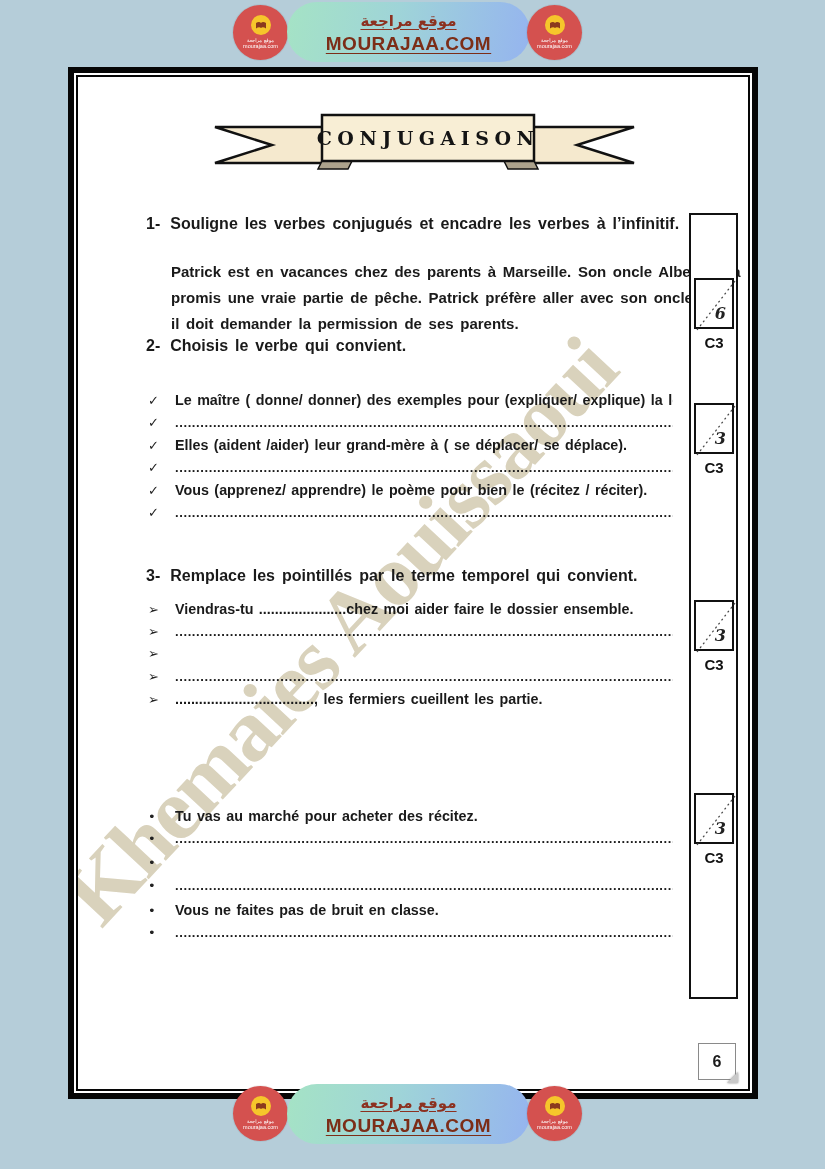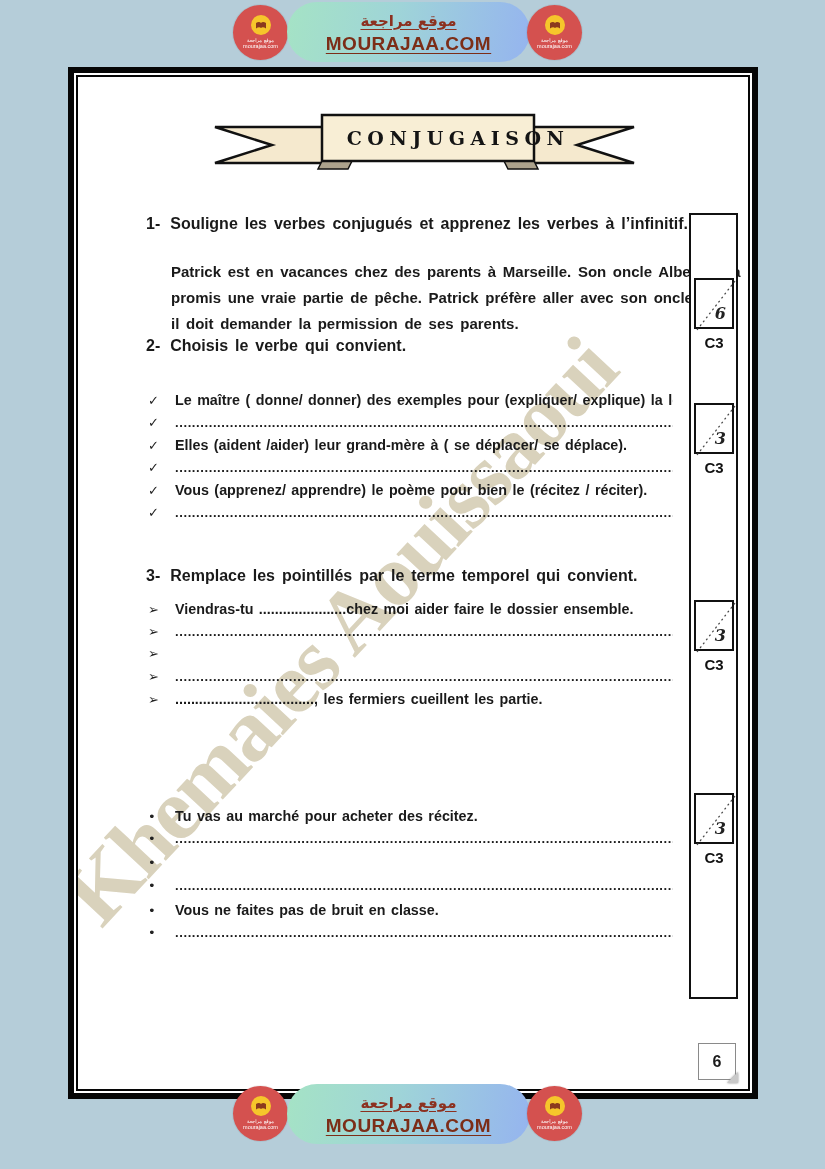--- a/index.html
+++ b/index.html
@@ -57,21 +57,21 @@
     font-size:88px; letter-spacing:-2px; white-space:nowrap;
     color:#d9d2bc;
     transform:rotate(-47deg); transform-origin:0 50%;
   }
   
   .ribbon { position:absolute; left:134px; top:32px; width:425px; height:64px; z-index:2; }
   .ribbon-title {
     position:absolute; left:244px; top:38px; width:212px; height:46px; z-index:3;
     display:flex; align-items:center; justify-content:center;
     font-family:"DejaVu Serif", serif; font-weight:bold;
-    font-size:19px; letter-spacing:5.5px; color:#141414;margin-left:30px;
+    font-size:19px; letter-spacing:5.5px; color:#141414;
   }
   
   .heading {
     position:absolute; left:68px; z-index:2;
     font-size:16px; font-weight:bold; word-spacing:2.5px; white-space:nowrap;
   }
   .heading .hnum { margin-right:10px; }
   .para {
     position:absolute; left:93px; top:182px; width:510px; z-index:2;
     font-size:15px; font-weight:bold; line-height:26px; word-spacing:2.5px;
@@ -159,21 +159,21 @@
         <polygon points="3,18 120,18 120,54 3,54 60,36" fill="#f5e9ce" stroke="#111" stroke-width="2.5"></polygon>
         <polygon points="422,18 305,18 305,54 422,54 365,36" fill="#f5e9ce" stroke="#111" stroke-width="2.5"></polygon>
         <polygon points="110,52 140,52 136,60 106,60" fill="#aca28c" stroke="#111" stroke-width="1.5"></polygon>
         <polygon points="322,52 292,52 296,60 326,60" fill="#aca28c" stroke="#111" stroke-width="1.5"></polygon>
         <rect x="110" y="6" width="212" height="46" fill="#f8eed5" stroke="#111" stroke-width="2.5"></rect>
       </svg>
     </div>
     <div class="ribbon-title">CONJUGAISON</div>
 
     <div class="heading" style="top:138px;">
-      <span class="hnum">1-</span><span>Souligne les verbes conjugués et apprenez les verbes à l’infinitif.</span>
+      <span class="hnum">1-</span><span>Souligne les verbes conjugués et encadre les verbes à l’infinitif.</span>
     </div>
     <div class="para">
       <div>Patrick est en vacances chez des parents à Marseille. Son oncle Albert lui a</div>
       <div>promis une vraie partie de pêche. Patrick préfère aller avec  son oncle mais</div>
       <div>il doit demander la permission de ses parents.</div>
     </div>
 
     <div class="heading" style="top:260px;">
       <span class="hnum">2-</span><span>Choisis le verbe qui convient.</span>
     </div>

